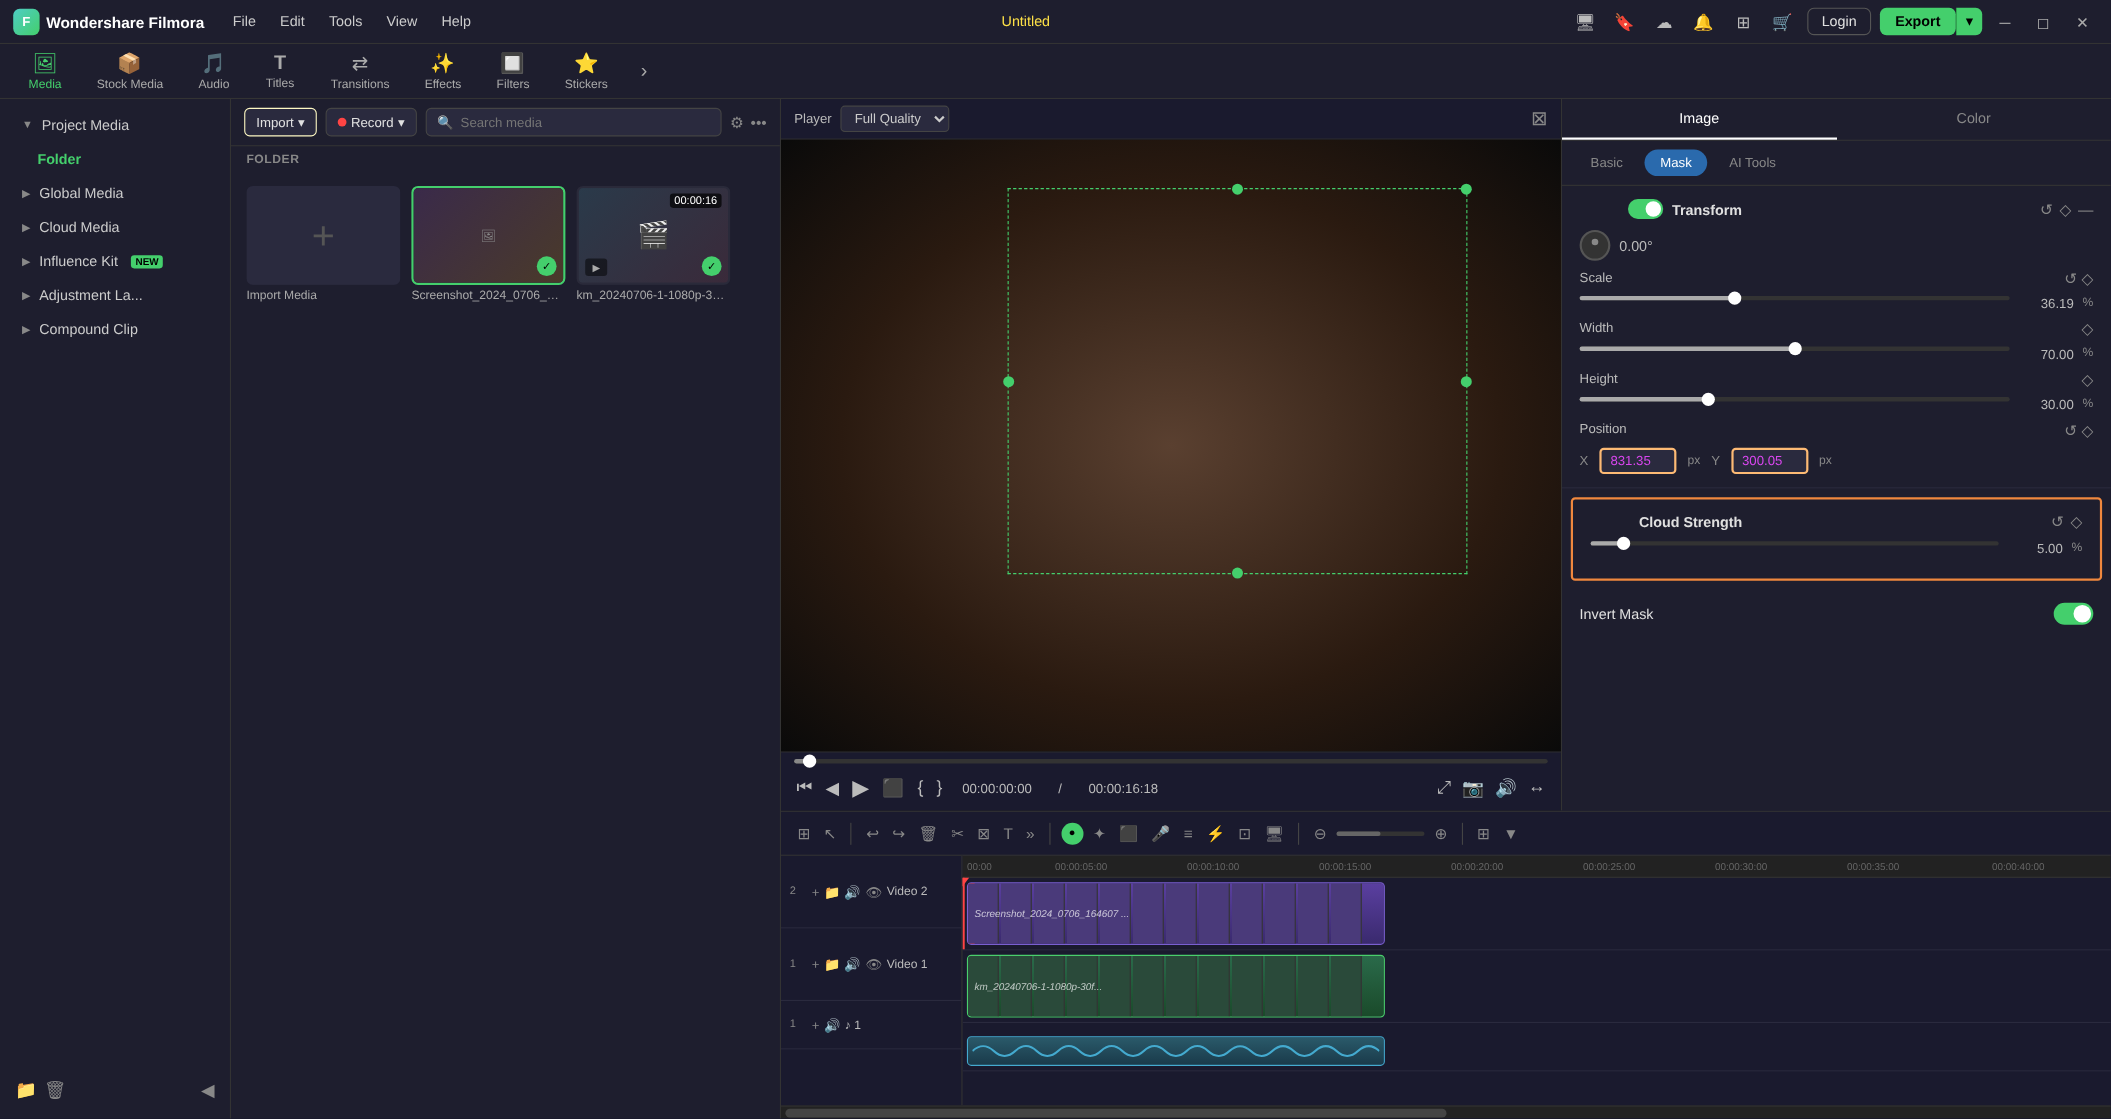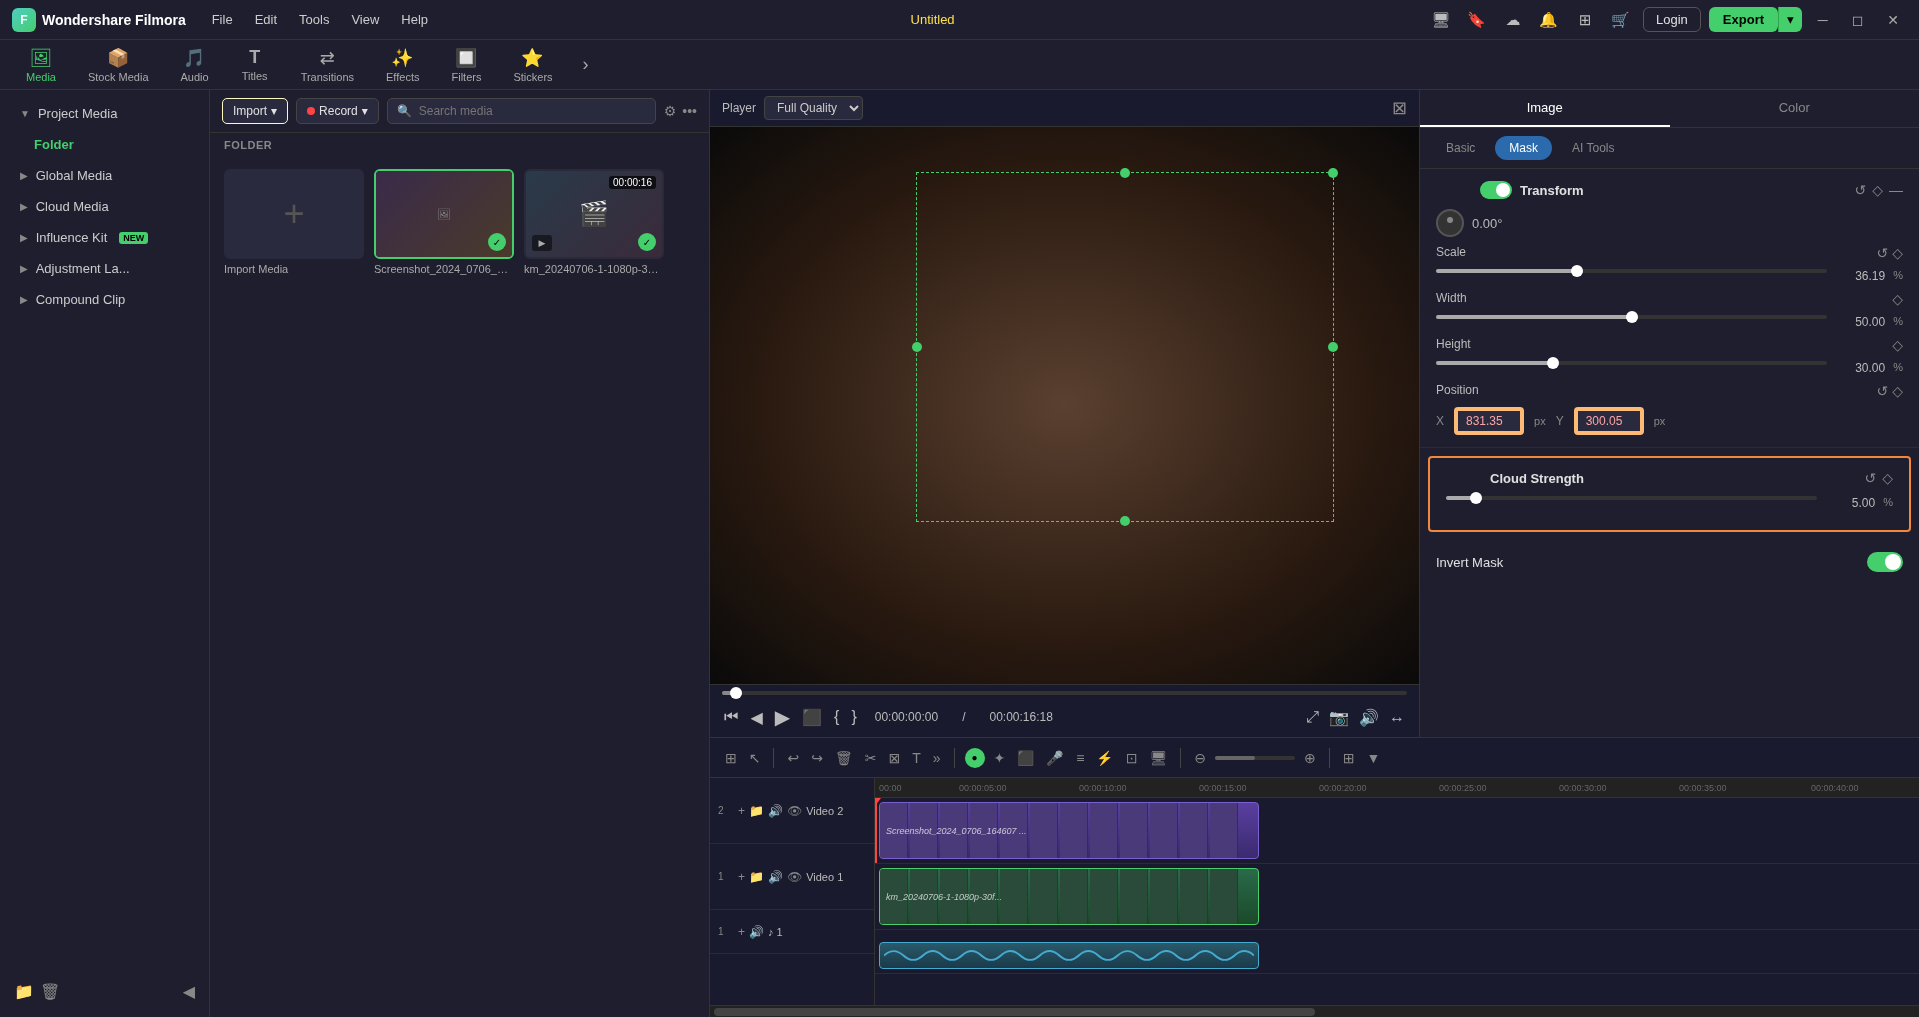--- a/index.html
+++ b/index.html
@@ -94,21 +94,21 @@
     .degree-value { font-size: 13px; color: #bbb; }
     .slider-row { display: flex; align-items: flex-start; gap: 8px; margin-bottom: 8px; }
     .slider-label { width: 60px; font-size: 12px; color: #bbb; }
     .slider-track { flex: 1; height: 4px; background: #333; border-radius: 2px; position: relative; cursor: pointer; }
     .slider-fill { height: 100%; background: #aaa; border-radius: 2px; }
     .slider-thumb { width: 12px; height: 12px; background: #fff; border-radius: 50%; position: absolute; top: -4px; transform: translateX(-50%); }
     .slider-value { width: 50px; text-align: right; font-size: 12px; color: #bbb; }
     .unit { color: #888; font-size: 11px; }
     .position-row { display: flex; align-items: center; gap: 10px; }
     .pos-label { font-size: 12px; color: #888; }
-    .pos-value { background: #2a2a3e; border: 4px solid #fdba74; color: #fca5a5; padding: 3px 8px; border-radius: 4px; font-size: 12px; width: 70px; }
+    .pos-value { background: #2a2a3e; border: 2px solid #fdba74; color: #d946ef; padding: 3px 8px; border-radius: 4px; font-size: 12px; width: 70px; }
     .pos-unit { color: #888; font-size: 11px; }
 
     
     .blur-section { padding: 12px 16px; border: 2px solid #f0883e; border-radius: 4px; margin: 8px 8px; background: #1e1e2e; }
     .blur-slider-fill { height: 100%; background: #aaa; border-radius: 2px; width: 8%; }
     .invert-section { padding: 12px 16px; }
     .invert-row { display: flex; align-items: center; justify-content: space-between; }
     .invert-label { font-size: 13px; color: #e0e0e0; }
     .toggle-switch-on { width: 36px; height: 20px; background: #44cf6c; border-radius: 10px; position: relative; cursor: pointer; }
     .toggle-knob-on { width: 16px; height: 16px; background: #fff; border-radius: 50%; position: absolute; top: 2px; right: 2px; }
@@ -431,21 +431,21 @@
               <span class="slider-label">Width</span>
               <div style="display:flex;gap:4px;margin-left:auto;align-items:center;">
                 <span class="section-action-btn">◇</span>
               </div>
             </div>
             <div class="slider-row">
               <div class="slider-track" style="flex:1;">
                 <div class="slider-fill" style="width:50%;"></div>
                 <div class="slider-thumb" style="left:50%;"></div>
               </div>
-              <span class="slider-value">50.00</span>
+              <span class="slider-value">70.00</span>
               <span class="unit">%</span>
             </div>
 
             <div class="slider-row">
               <span class="slider-label">Height</span>
               <div style="display:flex;gap:4px;margin-left:auto;align-items:center;">
                 <span class="section-action-btn">◇</span>
               </div>
             </div>
             <div class="slider-row">

